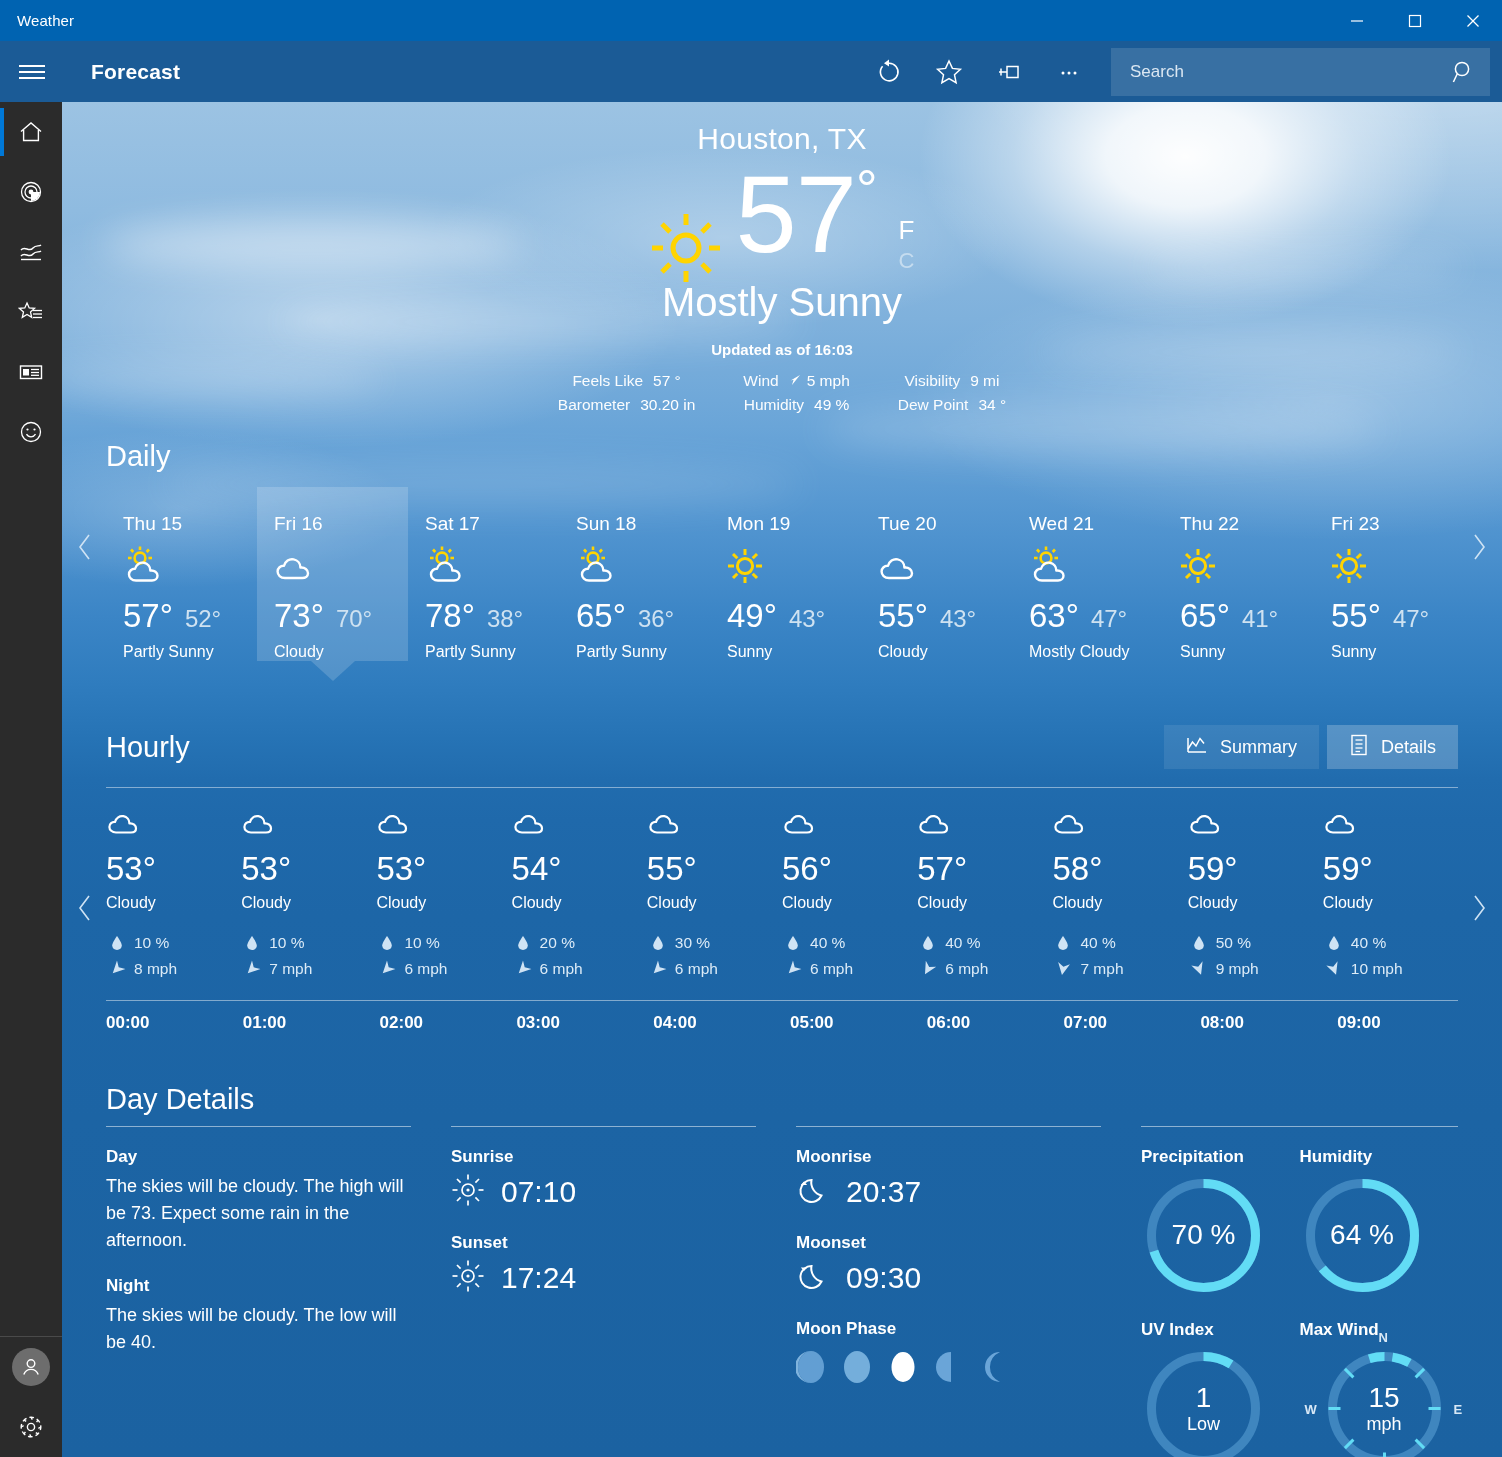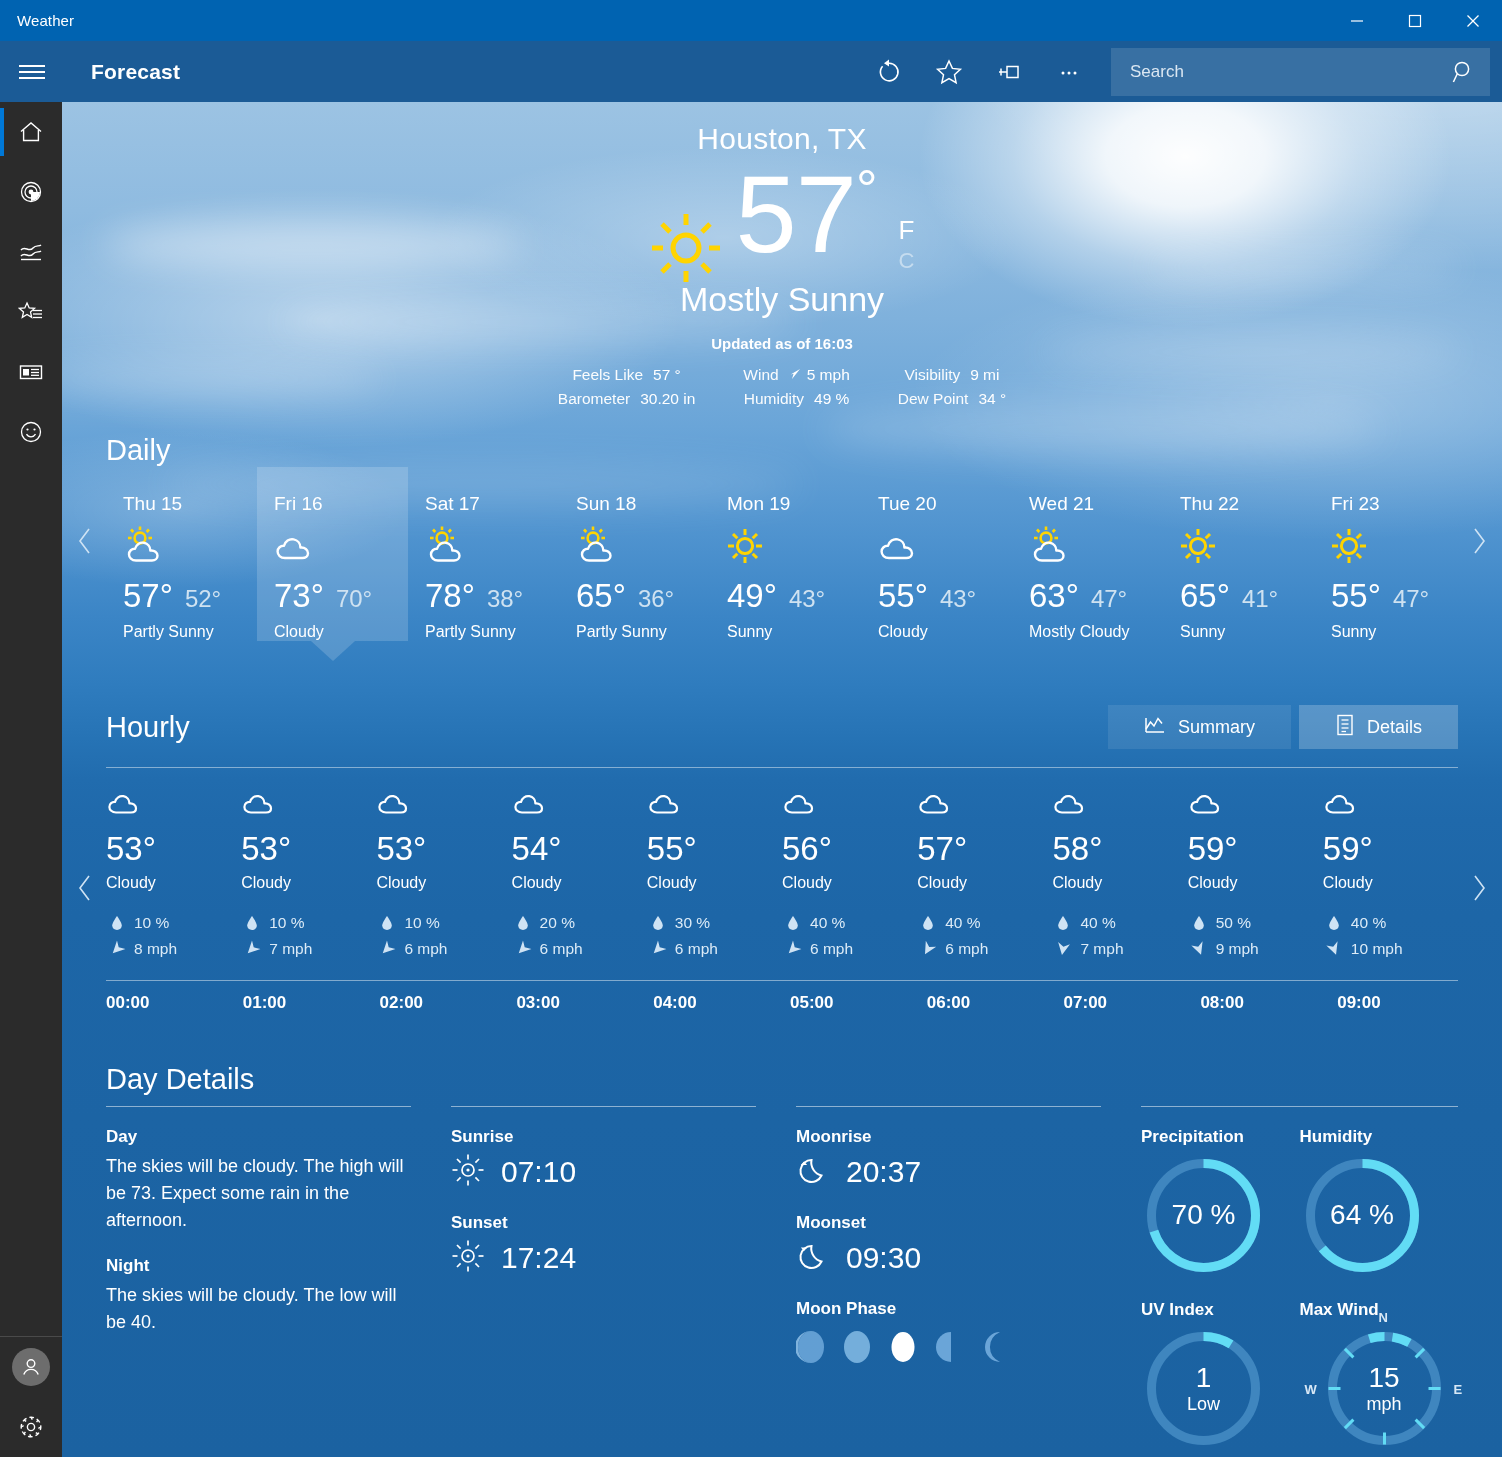--- a/index.html
+++ b/index.html
@@ -165,21 +165,21 @@
     letter-spacing: -1px;
   }
   .deg-big { font-size: 54px; font-weight: 200; vertical-align: top; line-height:1; }
   .unit-col {
     margin-left: 22px; margin-top: 52px;
     display:flex; flex-direction: column; font-weight: 300;
   }
   .unit-f { font-size: 26px; color:#ffffff; cursor:pointer; line-height:1.25; }
   .unit-c { font-size: 22px; color:#c5dcef; cursor:pointer; line-height:1.25; }
   .cond {
-    font-size: 34px; font-weight: 300; margin-top: -8px;
+    font-size: 40px; font-weight: 300; margin-top: -8px;
   }
   .updated {
     font-size: 15px; font-weight: bold; margin-top: 16px;
   }
   .stats {
     margin-top: 14px;
     display: inline-grid;
     grid-template-columns: auto auto auto;
     gap: 6px 0;
     font-size: 15.5px;
@@ -189,21 +189,21 @@
   .stat .val { margin-left: 10px; }
 
   
   .sect-h {
     color: #fff; font-size: 29px; font-weight: 300;
     margin-left: 44px;
   }
 
   
   .daily-wrap { position: relative; margin-top: 26px; }
-  .daily-title { }
+  .daily-title { margin-bottom: 14px; }
   .daily-row {
     display: flex; margin-left: 44px; margin-right: 20px;
     position: relative;
   }
   .day-card {
     width: 151px; padding: 26px 0 0 17px; color: #fff;
     position: relative; cursor: pointer;
     min-height: 170px;
   }
   .day-card.sel {
@@ -231,21 +231,21 @@
   .nav-arrow svg { display:block; }
 
   
   .hourly-wrap { margin-top: 64px; position: relative; }
   .hourly-head {
     display:flex; align-items:center; margin: 0 44px 0 44px;
   }
   .hourly-head .sect-h { margin-left: 0; }
   .toggle-group { margin-left: auto; display: flex; gap: 8px; }
   .tg-btn {
-    height: 44px; padding: 0 36px;
+    height: 44px; padding: 0 22px;
     display:flex; align-items:center; gap: 12px;
     color: #fff; font-size: 18px; font-weight: 300;
     background: rgba(255,255,255,.09);
     cursor: pointer;
   }
   .tg-btn.active { background: rgba(255,255,255,.22); }
 
   .hr-table { margin: 18px 44px 0 44px; position: relative; }
   .hr-line { height: 1px; background: rgba(255,255,255,.45); }
   .hr-row { display: flex; }

